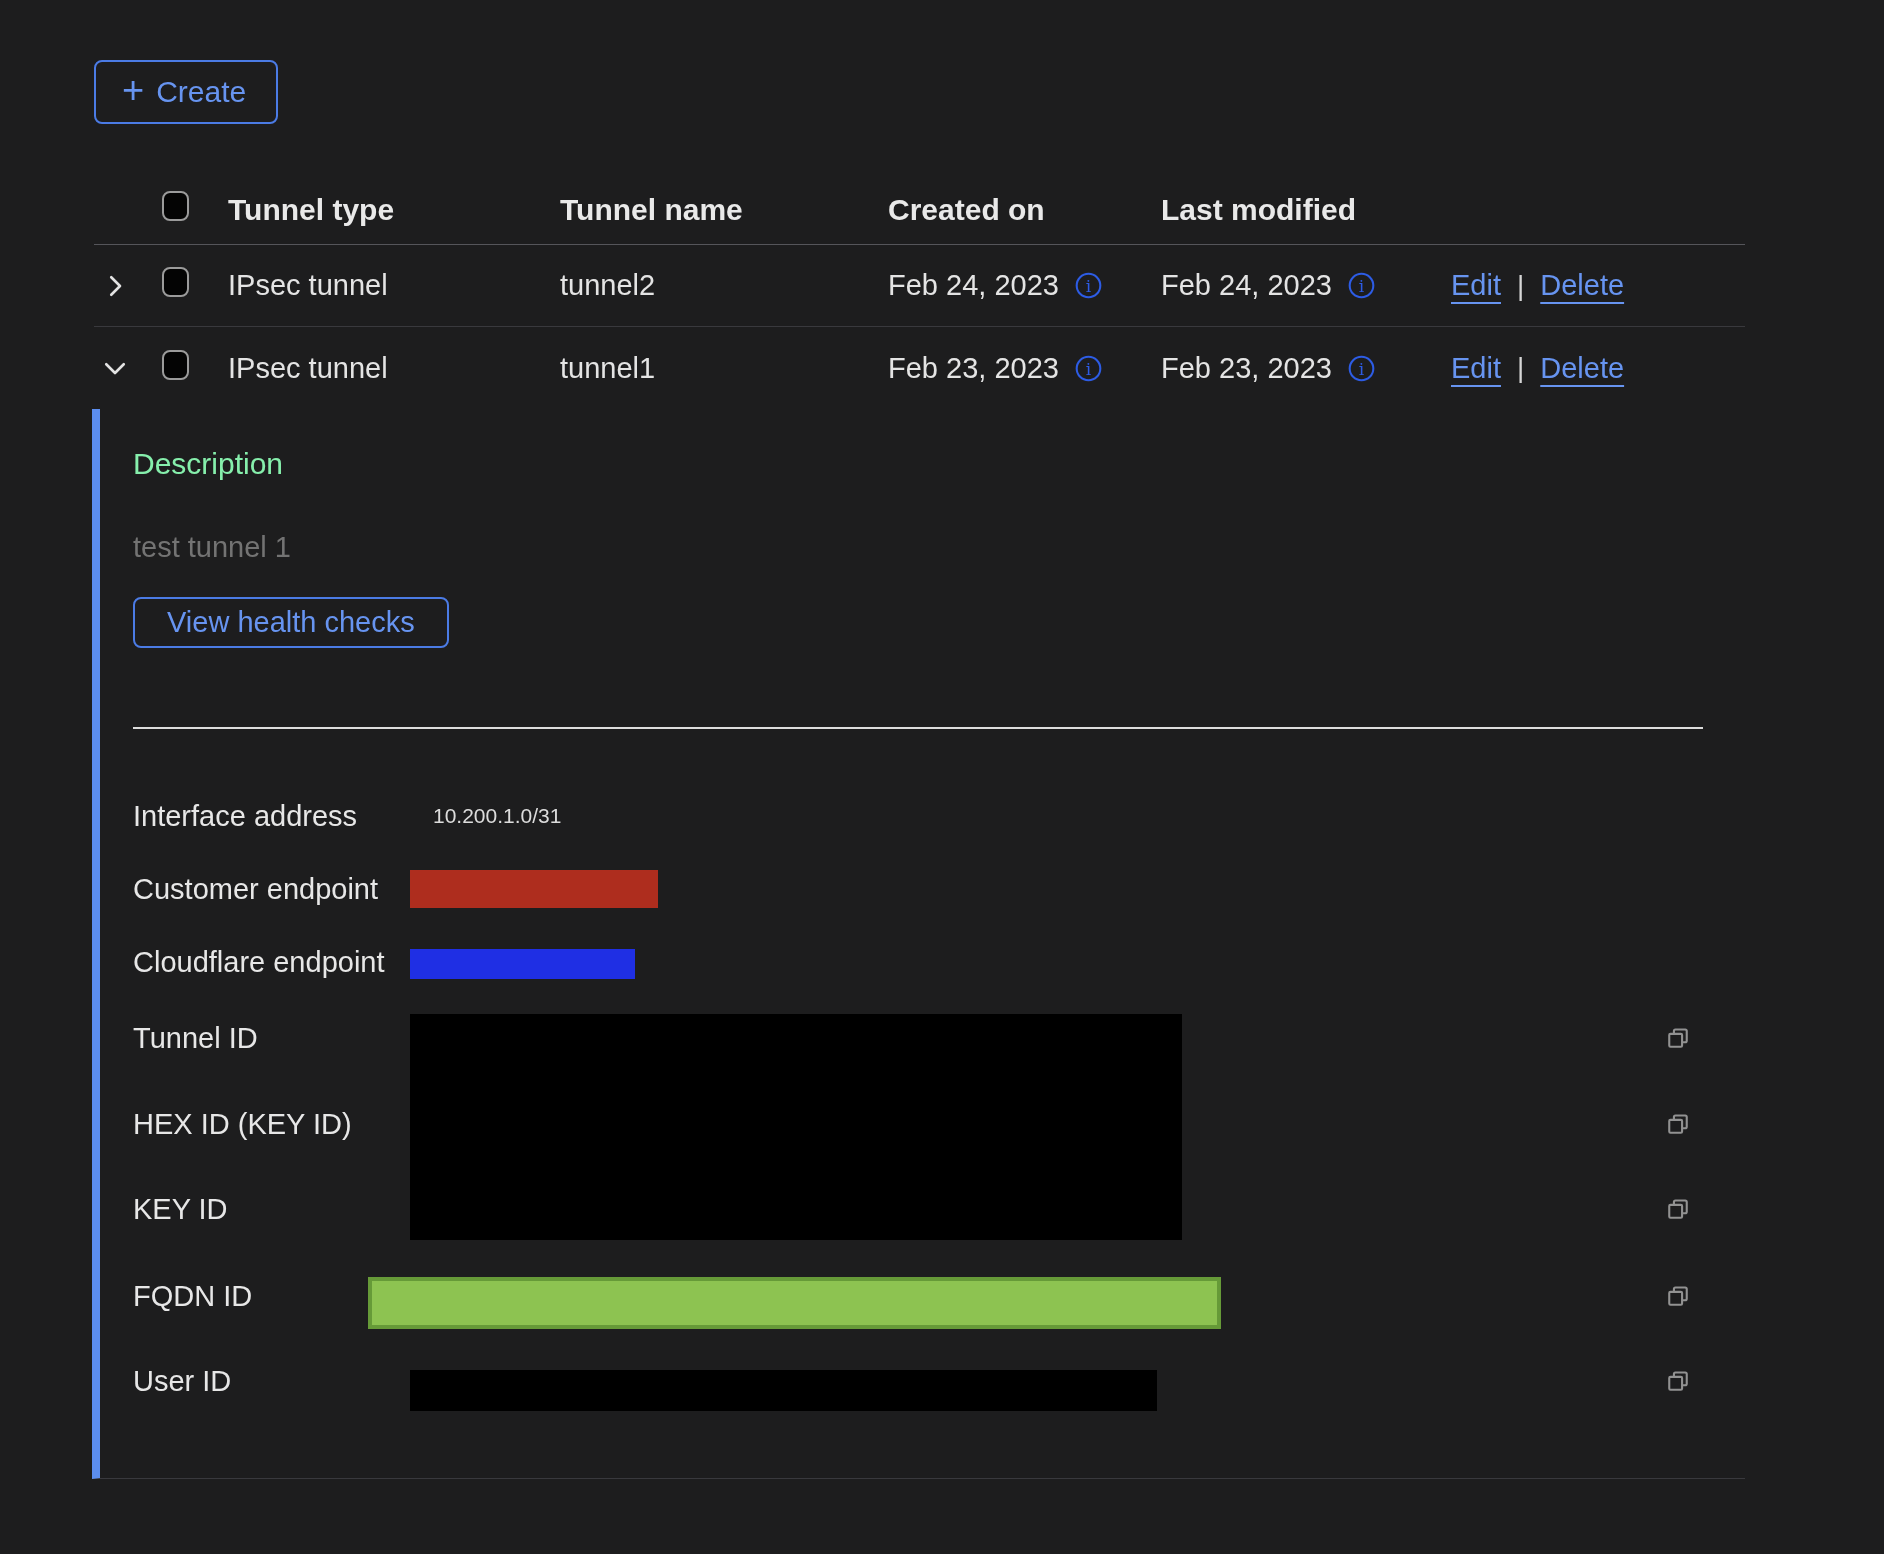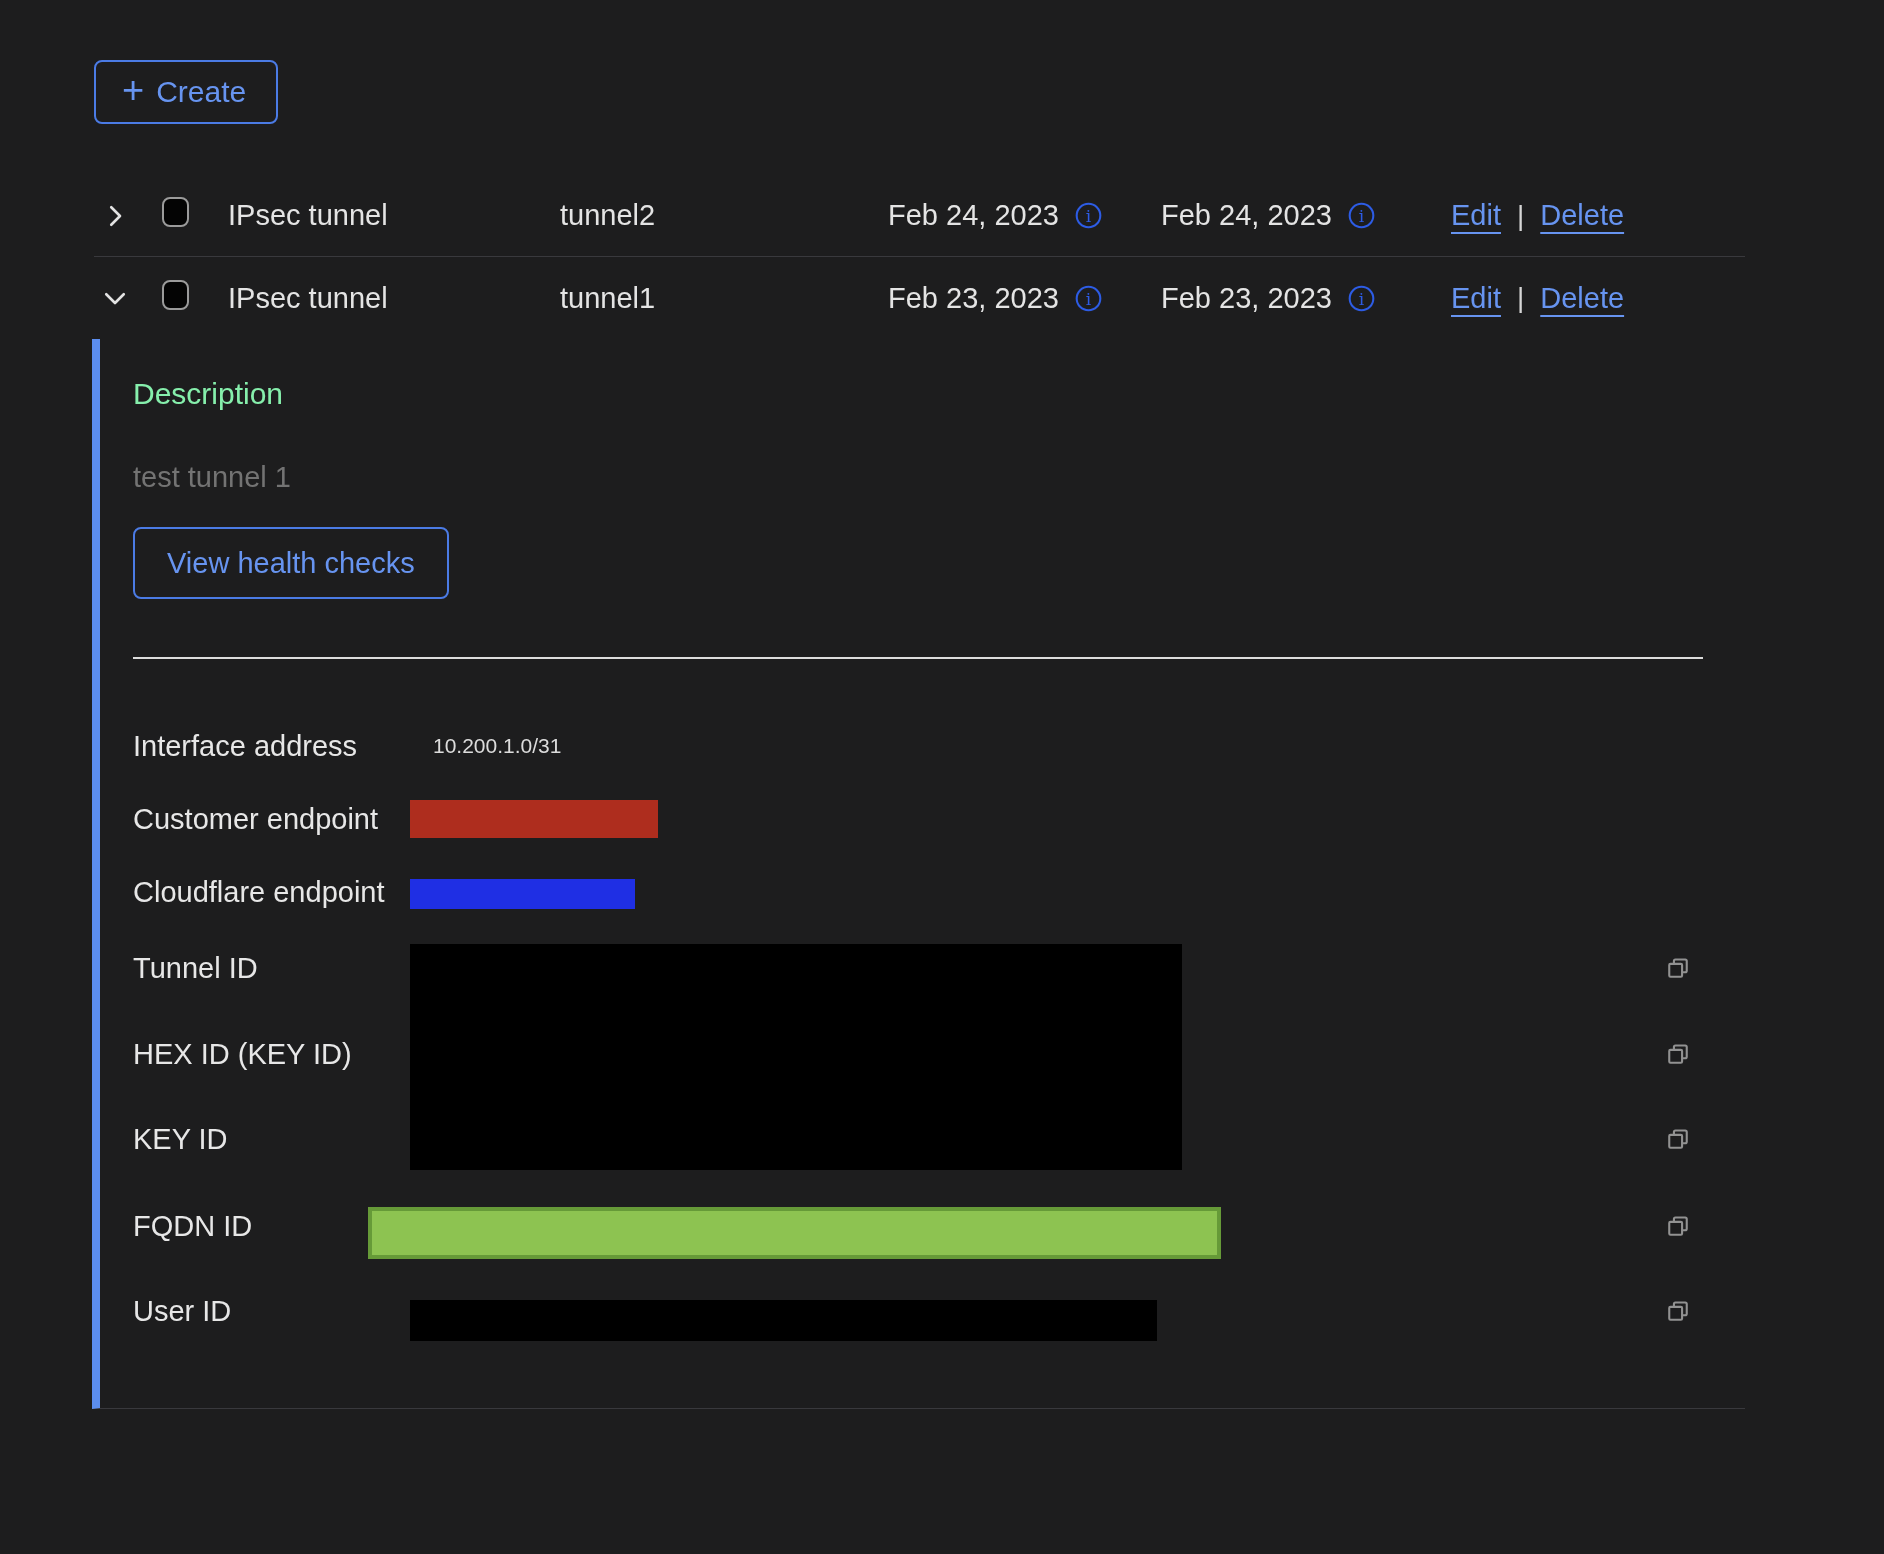--- a/index.html
+++ b/index.html
@@ -106,21 +106,21 @@
   .detail-desc-label {
     position: absolute; left: 33px; top: 38px;
     font-size: 30px; color: #86efac;
   }
   .detail-desc-value {
     position: absolute; left: 33px; top: 122px;
     font-size: 29px; color: #737373;
   }
   .health-btn {
     position: absolute; left: 33px; top: 188px;
-    height: 72px;
+    height: 51px;
     padding: 0 32px;
     background: transparent;
     border: 2px solid var(--button-border-blue);
     border-radius: 8px;
     color: var(--accent-blue);
     font-size: 29px;
     font-family: "Liberation Sans", sans-serif;
     cursor: pointer;
     text-align: center;
   }
@@ -167,20 +167,31 @@
 
 <div class="canvas">
 
   <button class="create-btn">
     <span class="plus">+</span>
     <span>Create</span>
   </button>
 
   <div class="tunnel-table">
 
+    <div class="t-row t-head">
+      <div class="cell-chevron"></div>
+      <div>
+        <input type="checkbox" class="checkbox" style="">
+      </div>
+      <div>Tunnel type</div>
+      <div>Tunnel name</div>
+      <div>Created on</div>
+      <div>Last modified</div>
+      <div></div>
+    </div>
 
     <div class="t-row t-body-row bordered">
       <div class="cell-chevron">
         <button class="chevron-btn">
           <span>
             <svg width="30" height="30" viewBox="0 0 24 24" fill="none" stroke="#e3e3e3" stroke-width="2.1" stroke-linecap="round" stroke-linejoin="round">
                 <path d="m9 5 7 7-7 7"></path>
               </svg>
           </span>
         </button>

